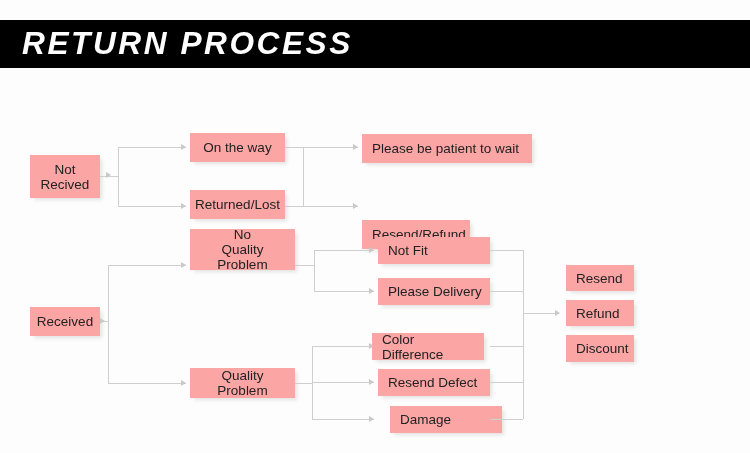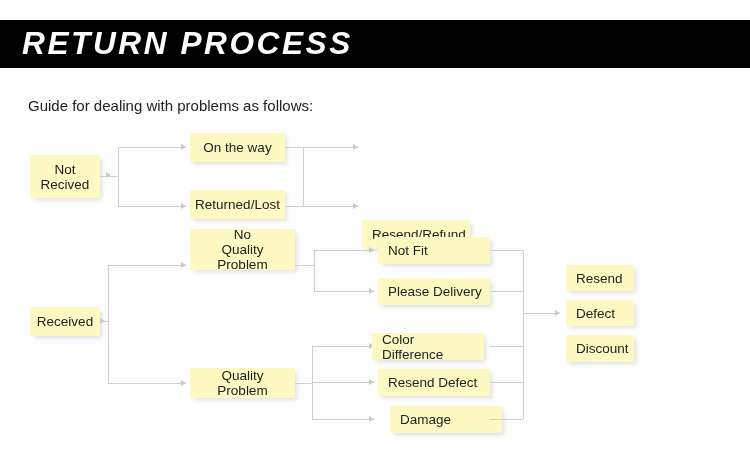--- a/index.html
+++ b/index.html
@@ -48,21 +48,21 @@
     top: 96px;
     font-size: 15px;
     line-height: 20px;
     color: #232323;
     white-space: nowrap;
   }
 
   
   .node {
     position: absolute;
-    background: #fef9c3;
+    background: #fca5a5;
     color: #222222;
     font-size: 13.5px;
     line-height: 15px;
     display: flex;
     align-items: center;
     justify-content: center;
     text-align: center;
     box-shadow: 3px 3px 4px -1px rgba(0,0,0,0.11);
     white-space: pre-line;
     padding: 0 6px;
@@ -95,21 +95,20 @@
   }
 </style>
 </head>
 <body>
 
 <div id="page">
 
   <div id="header-bar"></div>
   <div id="header-title">RETURN PROCESS</div>
 
-  <div id="subtitle">Guide for dealing with problems as follows:</div>
 
   <div class="node" style="left:30px; top:155px; width:70px; height:43px;">Not
 Recived</div>
 
   <div class="line-h" style="left:100px; top:176px; width:18px;"></div>
   <div class="arrow" style="left:106px; top:172px;"></div>
   <div class="line-v" style="left:118px; top:147px; height:59px;"></div>
 
   <div class="line-h" style="left:118px; top:147px; width:68px;"></div>
   <div class="arrow" style="left:181px; top:143.5px;"></div>
@@ -118,20 +117,21 @@
   <div class="line-h" style="left:118px; top:206px; width:68px;"></div>
   <div class="arrow" style="left:181px; top:202.5px;"></div>
   <div class="node" style="left:190px; top:190px; width:95px; height:29px;">Returned/Lost</div>
 
   <div class="line-h" style="left:285px; top:147px; width:18px;"></div>
   <div class="line-v" style="left:303px; top:147px; height:59px;"></div>
   <div class="line-h" style="left:285px; top:206px; width:18px;"></div>
 
   <div class="line-h" style="left:303px; top:147px; width:55px;"></div>
   <div class="arrow" style="left:353px; top:143.5px;"></div>
+  <div class="node left-align" style="left:362px; top:134px; width:170px; height:29px;">Please be patient to wait</div>
 
   <div class="line-h" style="left:303px; top:206px; width:55px;"></div>
   <div class="arrow" style="left:353px; top:202.5px;"></div>
   <div class="node left-align" style="left:362px; top:191px; width:108px; height:29px;margin-top:29px;">Resend/Refund</div>
 
   <div class="node" style="left:30px; top:307px; width:70px; height:29px;">Received</div>
 
   <div class="line-h" style="left:100px; top:321px; width:8px;"></div>
   <div class="arrow" style="left:100px; top:317.5px;"></div>
   <div class="line-v" style="left:108px; top:265px; height:118px;"></div>
@@ -175,16 +175,16 @@
   <div class="line-h" style="left:490px; top:291px; width:33px;"></div>
   <div class="line-h" style="left:490px; top:346px; width:33px;"></div>
   <div class="line-h" style="left:490px; top:382px; width:33px;"></div>
   <div class="line-h" style="left:490px; top:419px; width:33px;"></div>
   <div class="line-v" style="left:523px; top:250px; height:169px;"></div>
 
   <div class="line-h" style="left:523px; top:313px; width:36px;"></div>
   <div class="arrow" style="left:555px; top:309.5px;"></div>
 
   <div class="node left-align" style="left:566px; top:265px; width:68px; height:26px;">Resend</div>
-  <div class="node left-align" style="left:566px; top:300px; width:68px; height:26px;">Defect</div>
+  <div class="node left-align" style="left:566px; top:300px; width:68px; height:26px;">Refund</div>
   <div class="node left-align" style="left:566px; top:335px; width:68px; height:27px;">Discount</div>
 
 </div>
 
 </body></html>

